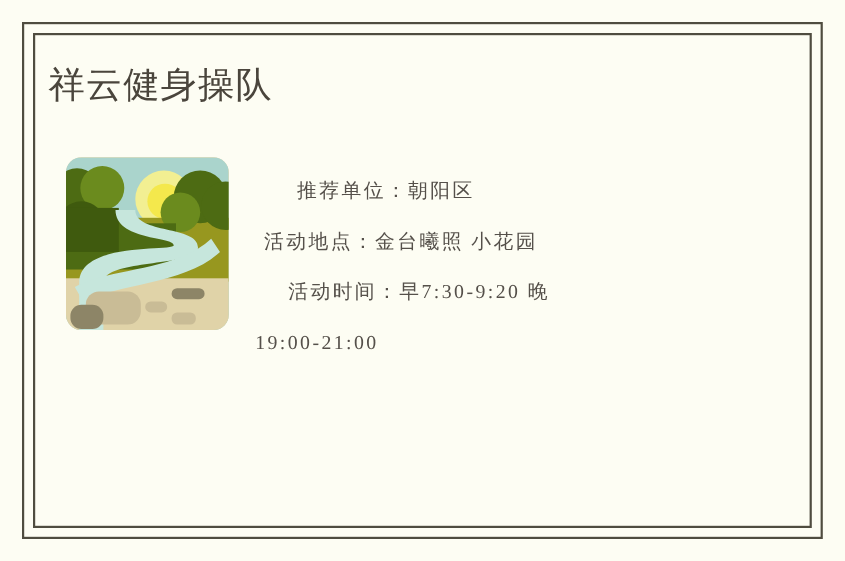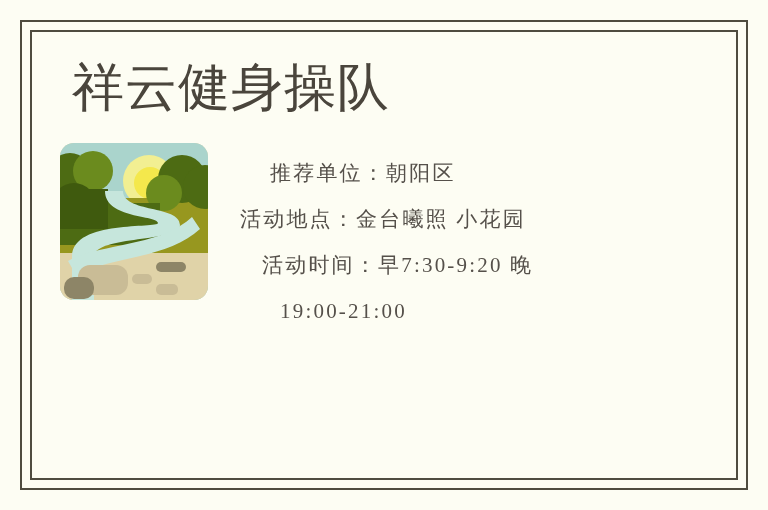--- a/index.html
+++ b/index.html
@@ -50,23 +50,23 @@
     position: absolute;
     left: 32px;
     top: 32px;
     width: 704px;
     height: 446px;
     box-sizing: border-box;
   }
 
   .title {
     position: absolute;
-    left: 40px;
+    left: 12px;
     top: 26px;
-    font-size: 52px;
+    font-size: 33px;
     line-height: 1.15;
     letter-spacing: 1px;
     color: #4a453c;
     font-family: "Liberation Sans", "DejaVu Sans", sans-serif;
     white-space: nowrap;
   }
 
   
   .thumb {
     position: absolute;
@@ -84,36 +84,36 @@
     height: 157px;
   }
 
   
   .info {
     position: absolute;
     left: 200px;
     top: 118px;
     width: 388px;
     color: #55504a;
-    font-size: 21px;
+    font-size: 18px;
     line-height: 46px;
     letter-spacing: 2.2px;
     font-family: "Liberation Serif", "DejaVu Serif", serif;
     text-align: justify;
     text-justify: inter-character;
   }
   .info .line {
     display: block;
     white-space: nowrap;
   }
   .info .line.l1 { padding-left: 38px; }
   .info .line.l2 { padding-left: 0px; }
   .info .line.l3 { padding-left: 8px; }
   .info .line.l4 { padding-left: 30px; }
-  .info .line.l5 { padding-left: 0px; margin-left: 48px; }
+  .info .line.l5 { padding-left: 0px; }
 </style>
 </head>
 <body>
 
 <div class="page">
 
   <div class="frame-outer"></div>
   <div class="frame-inner"></div>
 
   <div class="content">

